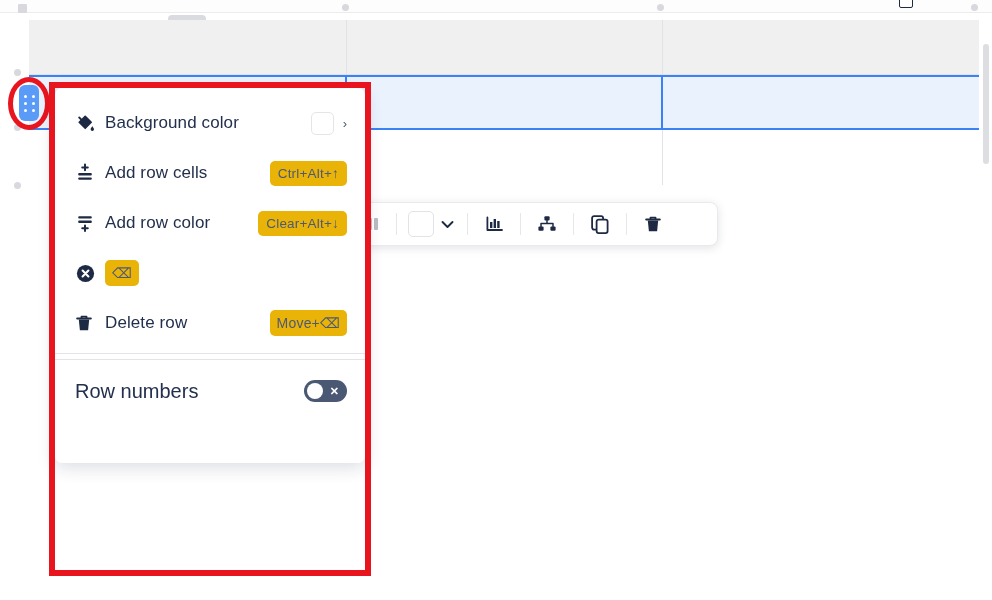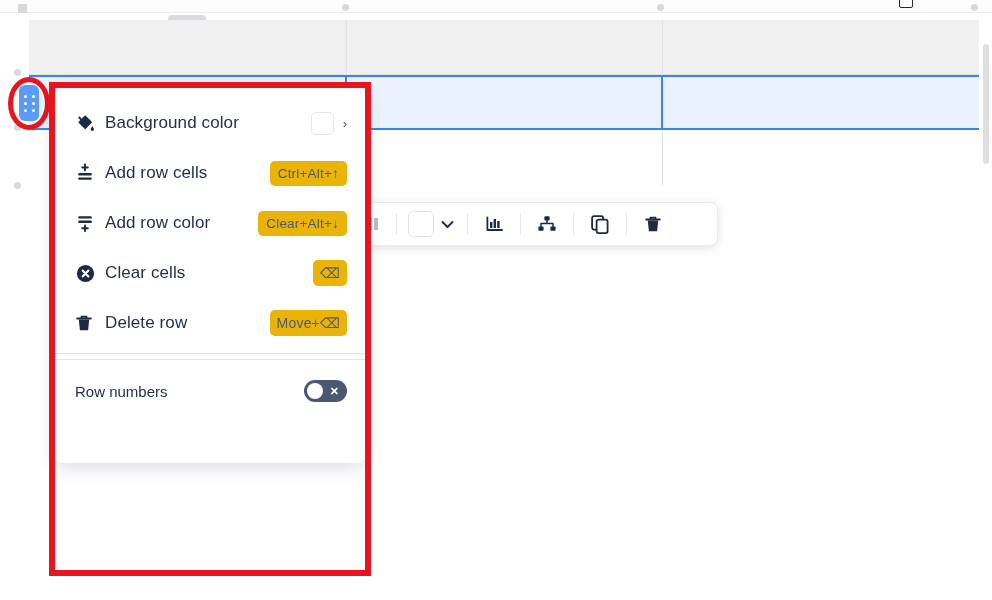--- a/index.html
+++ b/index.html
@@ -263,21 +263,21 @@
   }
   .mi-toggle-row {
     height: 52px;
     display: flex;
     align-items: center;
     padding: 0 18px 0 20px;
     box-sizing: border-box;
   }
   .mi-toggle-label {
     flex: 1 1 auto;
-    font-size: 15px;
+    font-size: 20px;
     color: #23304d;
   }
   .toggle {
     flex: 0 0 auto;
     width: 43px; height: 22px;
     border-radius: 11px;
     background: #4a5873;
     position: relative;
     display: flex;
     align-items: center;
@@ -442,21 +442,20 @@
     <span class="mi-kbd">Clear+Alt+↓</span>
   </div>
 
   <div class="mi">
     <span class="mi-icon">
       <svg width="21" height="21" viewBox="0 0 21 21" aria-hidden="true">
         <circle cx="10.5" cy="10.5" r="8.6" fill="#1e2a44"></circle>
         <path d="M7.6 7.6 L13.4 13.4 M13.4 7.6 L7.6 13.4" stroke="#ffffff" stroke-width="2.1" stroke-linecap="round"></path>
       </svg>
     </span>
-    <span class="mi-label">Clear cells</span>
     <span class="mi-kbd narrow">⌫</span>
   </div>
 
   <div class="mi">
     <span class="mi-icon">
       <svg width="18" height="19" viewBox="0 0 18 19" aria-hidden="true">
         <path d="M2.2 4.4 H15.8" stroke="#1e2a44" stroke-width="2" stroke-linecap="round"></path>
         <path d="M6.5 4.4 V2.6 H11.5 V4.4" fill="none" stroke="#1e2a44" stroke-width="1.8" stroke-linejoin="round"></path>
         <path d="M3.8 5.6 H14.2 L13.1 16.3 H4.9 Z" fill="#1e2a44"></path>
       </svg>

